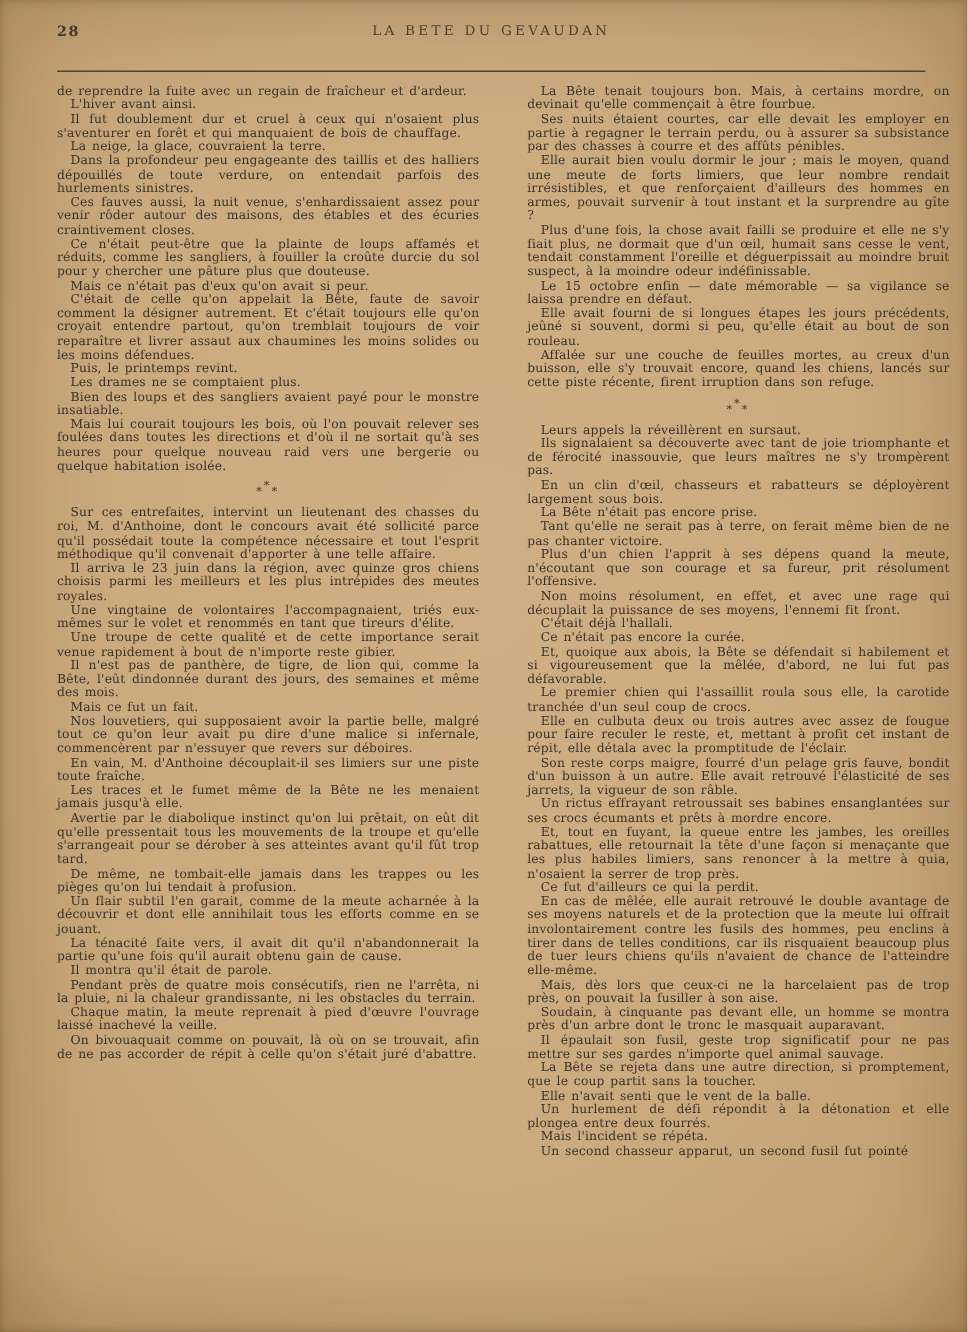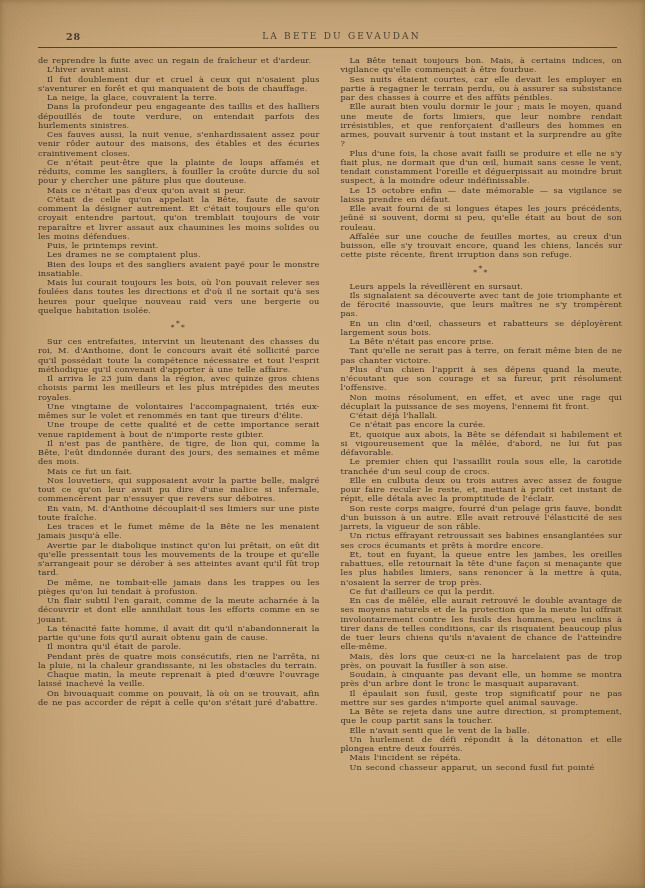--- a/index.html
+++ b/index.html
@@ -14,25 +14,24 @@
     position: relative;
     width: 645px;
     height: 888px;
     background: radial-gradient(ellipse at 50% 42%, #d0af84 0%, #cbaa7e 55%, #c3a173 90%, #bb9768 100%);
     box-shadow: inset 0 0 70px rgba(90, 60, 20, 0.30), inset 0 0 6px rgba(70, 45, 15, 0.35);
     box-sizing: border-box;
     color: #3a322a;
   }
   .header {
     position: absolute;
-    top: 31px;
+    top: 16px;
     left: 38px;
     right: 28px;
     height: 14px;
-    margin-left: 28px;
   }
   .page-number {
     position: absolute;
     left: 0;
     top: 0;
     font-size: 9.5px;
     font-weight: bold;
     letter-spacing: 1px;
     color: #43392d;
   }
@@ -56,21 +55,21 @@
     border: none;
     border-top: 1.4px solid #4d4234;
     margin: 0;
   }
   .columns {
     position: absolute;
     top: 56px;
     left: 38px;
     width: 579px;
     display: flex;
-    gap: 21px;
+    gap: 32px;
   }
   .column {
     width: 281.5px;
     flex: 0 0 281.5px;
   }
   .para {
     margin: 0;
     font-size: 8.2px;
     line-height: 9.25px;
     text-align: justify;
@@ -127,28 +126,28 @@
         <p class="para indent">Une vingtaine de volontaires l'accompagnaient, triés eux-mêmes sur le volet et renommés en tant que tireurs d'élite.</p>
         <p class="para indent">Une troupe de cette qualité et de cette importance serait venue rapidement à bout de n'importe reste gibier.</p>
         <p class="para indent">Il n'est pas de panthère, de tigre, de lion qui, comme la Bête, l'eût dindonnée durant des jours, des semaines et même des mois.</p>
         <p class="para indent">Mais ce fut un fait.</p>
         <p class="para indent">Nos louvetiers, qui supposaient avoir la partie belle, malgré tout ce qu'on leur avait pu dire d'une malice si infernale, commencèrent par n'essuyer que revers sur déboires.</p>
         <p class="para indent">En vain, M. d'Anthoine découplait-il ses limiers sur une piste toute fraîche.</p>
         <p class="para indent">Les traces et le fumet même de la Bête ne les menaient jamais jusqu'à elle.</p>
         <p class="para indent">Avertie par le diabolique instinct qu'on lui prêtait, on eût dit qu'elle pressentait tous les mouvements de la troupe et qu'elle s'arrangeait pour se dérober à ses atteintes avant qu'il fût trop tard.</p>
         <p class="para indent">De même, ne tombait-elle jamais dans les trappes ou les pièges qu'on lui tendait à profusion.</p>
         <p class="para indent">Un flair subtil l'en garait, comme de la meute acharnée à la découvrir et dont elle annihilait tous les efforts comme en se jouant.</p>
-        <p class="para indent">La ténacité faite homme, il avait dit qu'il n'abandonnerait la partie qu'une fois qu'il aurait obtenu gain de cause.</p>
+        <p class="para indent">La ténacité faite vers, il avait dit qu'il n'abandonnerait la partie qu'une fois qu'il aurait obtenu gain de cause.</p>
         <p class="para indent">Il montra qu'il était de parole.</p>
         <p class="para indent">Pendant près de quatre mois consécutifs, rien ne l'arrêta, ni la pluie, ni la chaleur grandissante, ni les obstacles du terrain.</p>
         <p class="para indent">Chaque matin, la meute reprenait à pied d'œuvre l'ouvrage laissé inachevé la veille.</p>
         <p class="para indent">On bivouaquait comme on pouvait, là où on se trouvait, afin de ne pas accorder de répit à celle qu'on s'était juré d'abattre.</p>
       </div>
     <div class="column">
-        <p class="para indent">La Bête tenait toujours bon. Mais, à certains indices, on vigilance qu'elle commençait à être fourbue.</p>
+        <p class="para indent">La Bête tenait toujours bon. Mais, à certains mordre, on devinait qu'elle commençait à être fourbue.</p>
         <p class="para indent">Ses nuits étaient courtes, car elle devait les employer en partie à regagner le terrain perdu, ou à assurer sa subsistance par des chasses à courre et des affûts pénibles.</p>
         <p class="para indent">Elle aurait bien voulu dormir le jour ; mais le moyen, quand une meute de forts limiers, que leur nombre rendait irrésistibles, et que renforçaient d'ailleurs des hommes en armes, pouvait survenir à tout instant et la surprendre au gîte ?</p>
         <p class="para indent">Plus d'une fois, la chose avait failli se produire et elle ne s'y fiait plus, ne dormait que d'un œil, humait sans cesse le vent, tendait constamment l'oreille et déguerpissait au moindre bruit suspect, à la moindre odeur indéfinissable.</p>
         <p class="para indent">Le 15 octobre enfin — date mémorable — sa vigilance se laissa prendre en défaut.</p>
         <p class="para indent">Elle avait fourni de si longues étapes les jours précédents, jeûné si souvent, dormi si peu, qu'elle était au bout de son rouleau.</p>
         <p class="para indent">Affalée sur une couche de feuilles mortes, au creux d'un buisson, elle s'y trouvait encore, quand les chiens, lancés sur cette piste récente, firent irruption dans son refuge.</p>
         <div class="asterism">
           <span class="ast-top">*</span>
           <span class="ast-bottom">* *</span>
         </div>

